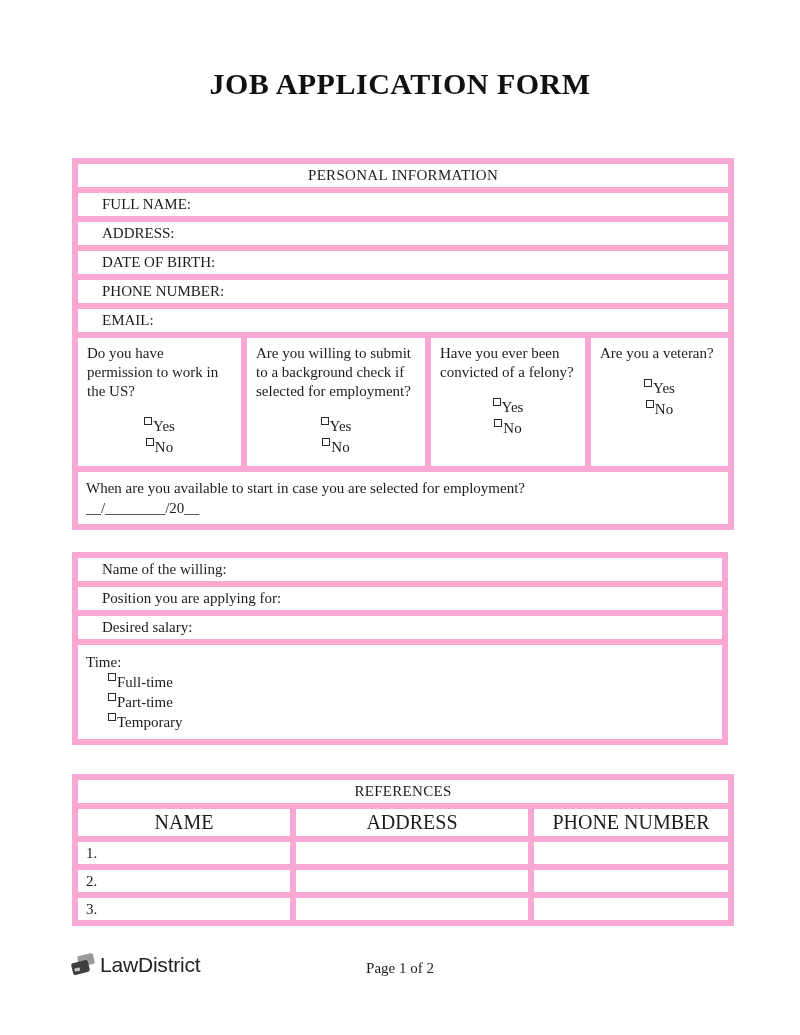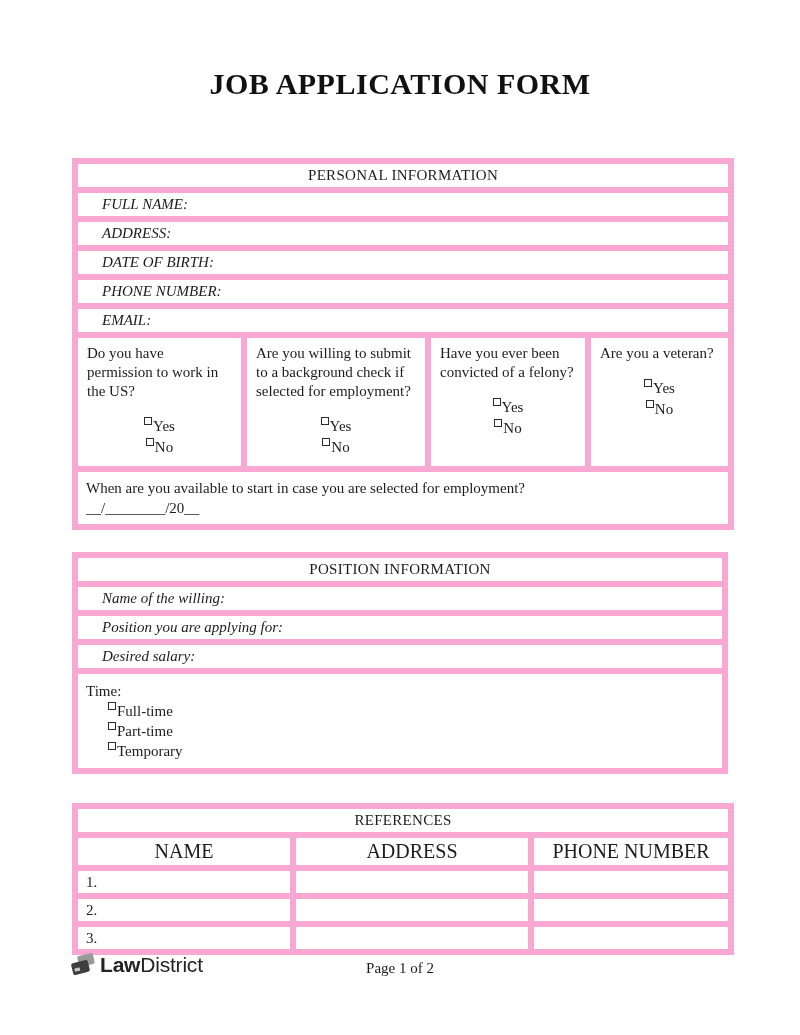--- a/index.html
+++ b/index.html
@@ -42,21 +42,20 @@
     height: 29px;
     text-align: center;
     font-weight: bold;
     font-size: 17px;
     letter-spacing: 0.3px;
   }
   td.field {
     height: 29px;
     padding: 0 24px;
     vertical-align: middle;
-    font-style: italic;
   }
   tr.qrow td {
     height: 134px;
     vertical-align: top;
     padding: 6px 9px;
     line-height: 19px;
     font-size: 15px;
   }
   .opts { margin-top: 15px; text-align: center; }
   .opt { line-height: 21px; }
@@ -105,21 +104,21 @@
   }
   .brand {
     position: absolute;
     left: 70px;
     top: 2px;
     display: flex;
     align-items: center;
   }
   .brand svg { margin-right: 4px; display: block; }
   .brand-text { font-family: "Liberation Sans", sans-serif; font-size: 21px; color: #232323; letter-spacing: -0.2px; }
-  .brand-text .law { font-weight: bold; }
+  .brand-text .law { font-weight: normal; }
   .brand-text .district { font-weight: normal; text-align: center; }
   .pagenum {
     position: absolute;
     left: 0;
     width: 800px;
     top: 10px;
     text-align: center;
     font-size: 15px;
     color: #1c1c1c;
   }
@@ -191,23 +190,20 @@
       <td class="avail" colspan="4">
         <div>When are you available to start in case you are selected for employment?</div>
         <div>__/________/20__</div>
       </td>
     </tr>
   </tbody>
     </table>
 
   <table class="tbl t2">
     <tbody>
-        <tr>
-          <td class="sec">POSITION INFORMATION</td>
-        </tr>
     <tr>
           <td class="field"><span>Name of the willing:</span></td>
         </tr>
     <tr>
           <td class="field"><span>Position you are applying for:</span></td>
         </tr>
     <tr>
           <td class="field"><span>Desired salary:</span></td>
         </tr>
     <tr>

